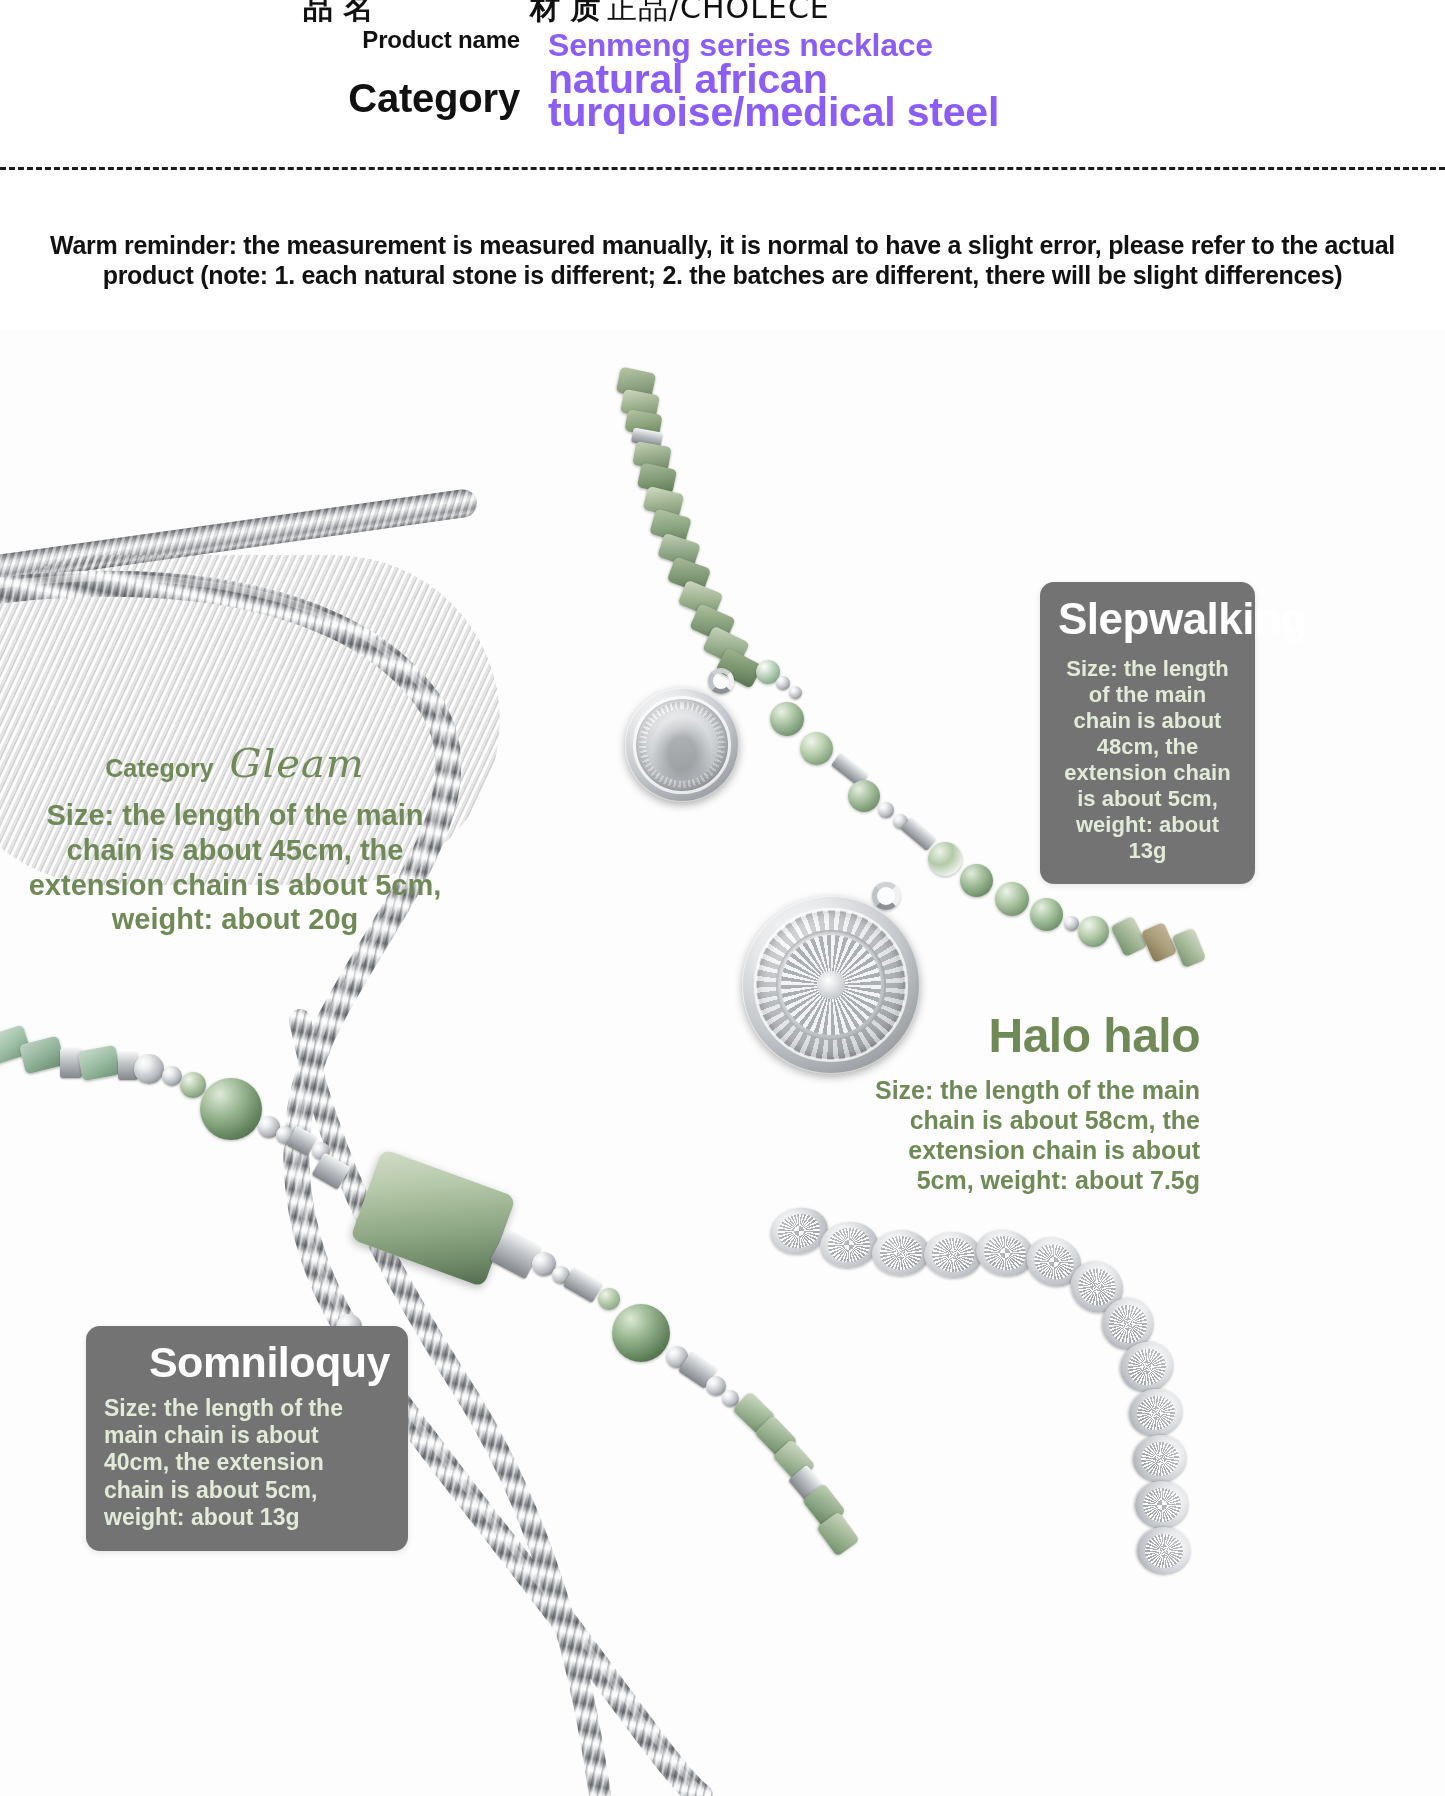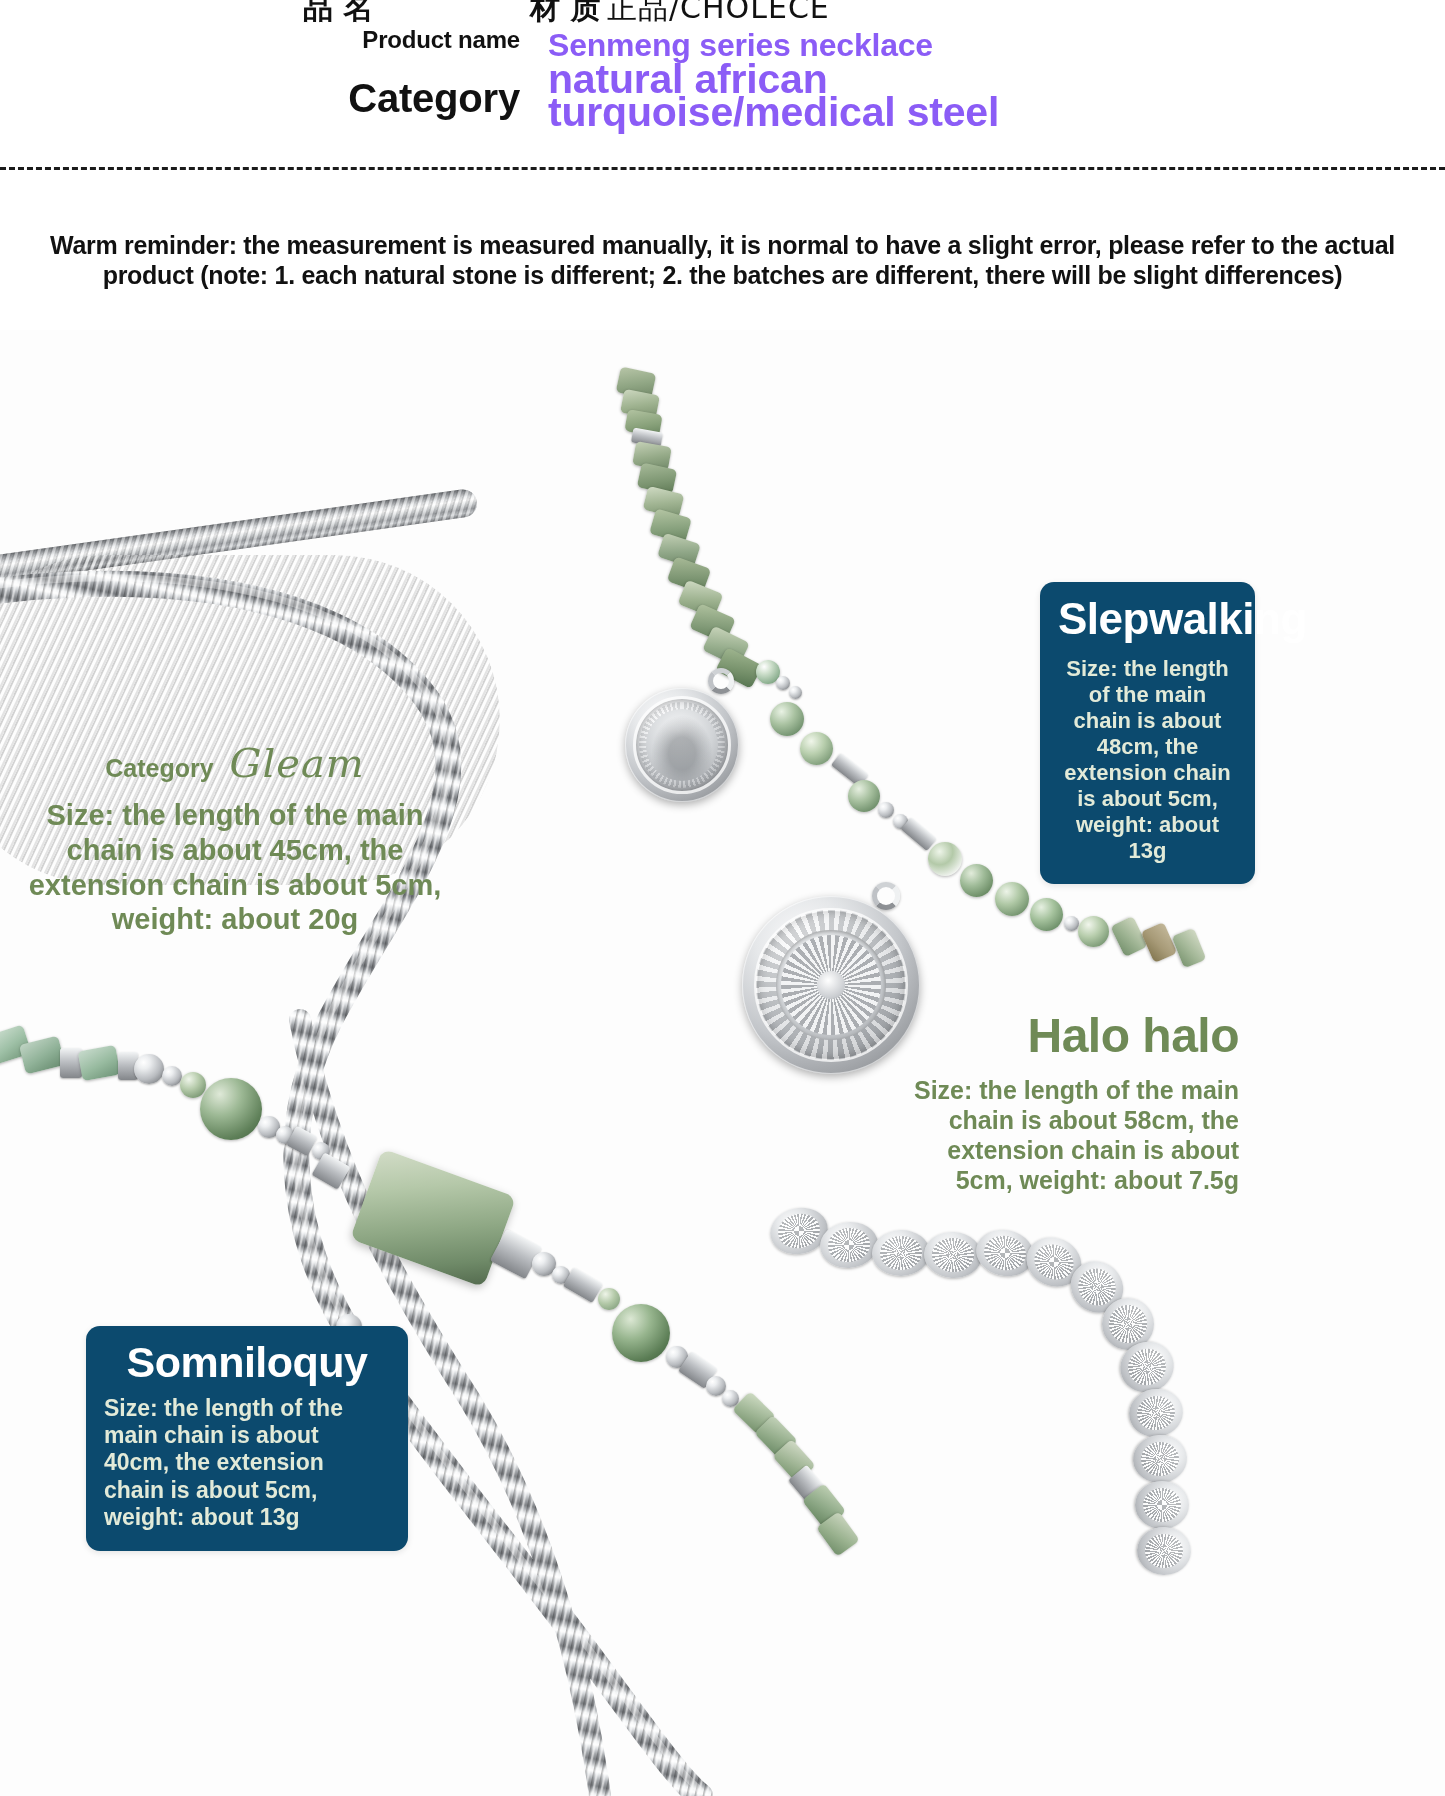--- a/index.html
+++ b/index.html
@@ -100,46 +100,46 @@
       box-shadow:0 1px 2px rgba(0,0,0,.3); }
 
   .flower-link{ position:absolute; border-radius:50%;
       background:radial-gradient(circle at 40% 32%, #ffffff 0%, #e8eaec 30%, #bfc2c6 70%, #94979b 100%);
       box-shadow:0 1px 3px rgba(0,0,0,.28); }
   .flower-link::after{ content:""; position:absolute; inset:14%; border-radius:50%;
       background:repeating-conic-gradient(from 0deg,
         rgba(255,255,255,.9) 0deg 6deg, rgba(130,134,138,.55) 6deg 12deg); }
 
   
-  .badge{ position:absolute; background:#0c4a6e; border-radius:14px;
+  .badge{ position:absolute; background:#737373; border-radius:14px;
           color:#ffffff; padding:14px 18px 20px; box-shadow:0 2px 6px rgba(0,0,0,.10); }
   .badge .bt{ font-weight:700; letter-spacing:-0.5px; line-height:1.05; }
   .badge .bs{ font-weight:700; color:#e2ead8; line-height:1.18; }
 
   .badge-slep{ left:1040px; top:582px; width:215px; }
   .badge-slep .bt{ font-size:44px; text-align:center; }
   .badge-slep .bs{ font-size:22px; text-align:center; margin-top:14px; }
 
   .badge-somn{ left:86px; top:1326px; width:322px; }
-  .badge-somn .bt{ font-size:43px; text-align:center; }
+  .badge-somn .bt{ font-size:43px; text-align:right; }
   .badge-somn .bs{ font-size:23px; text-align:left; margin-top:10px; }
 
   
   .callout{ position:absolute; color:#6f8a56; }
   .callout .ct{ font-weight:700; letter-spacing:-0.5px; }
   .callout .cs{ font-weight:700; line-height:1.2; }
 
   .callout-gleam{ left:20px; top:740px; width:430px; text-align:center; }
   .cat-line{ display:flex; align-items:baseline; justify-content:center; gap:16px; }
   .cat-word{ font-size:25px; font-weight:700; color:#6f8a56; }
   .cat-name{ font-family:"DejaVu Serif", serif; font-style:italic; font-size:40px;
              color:#6f8a56; letter-spacing:1px; }
   .callout-gleam .cs{ font-size:29px; margin-top:12px; }
 
-  .callout-halo{ left:899px; top:1008px; width:340px; text-align:right; }
+  .callout-halo{ left:860px; top:1008px; width:340px; text-align:right; }
   .callout-halo .ct{ font-size:48px; }
   .callout-halo .cs{ font-size:25px; margin-top:12px; }
 </style>
 </head>
 <body>
 
 <div class="spec-header">
 
   <div class="spec-cjk-row">
     <span class="cjk-cell cjk-1">品 名</span>

